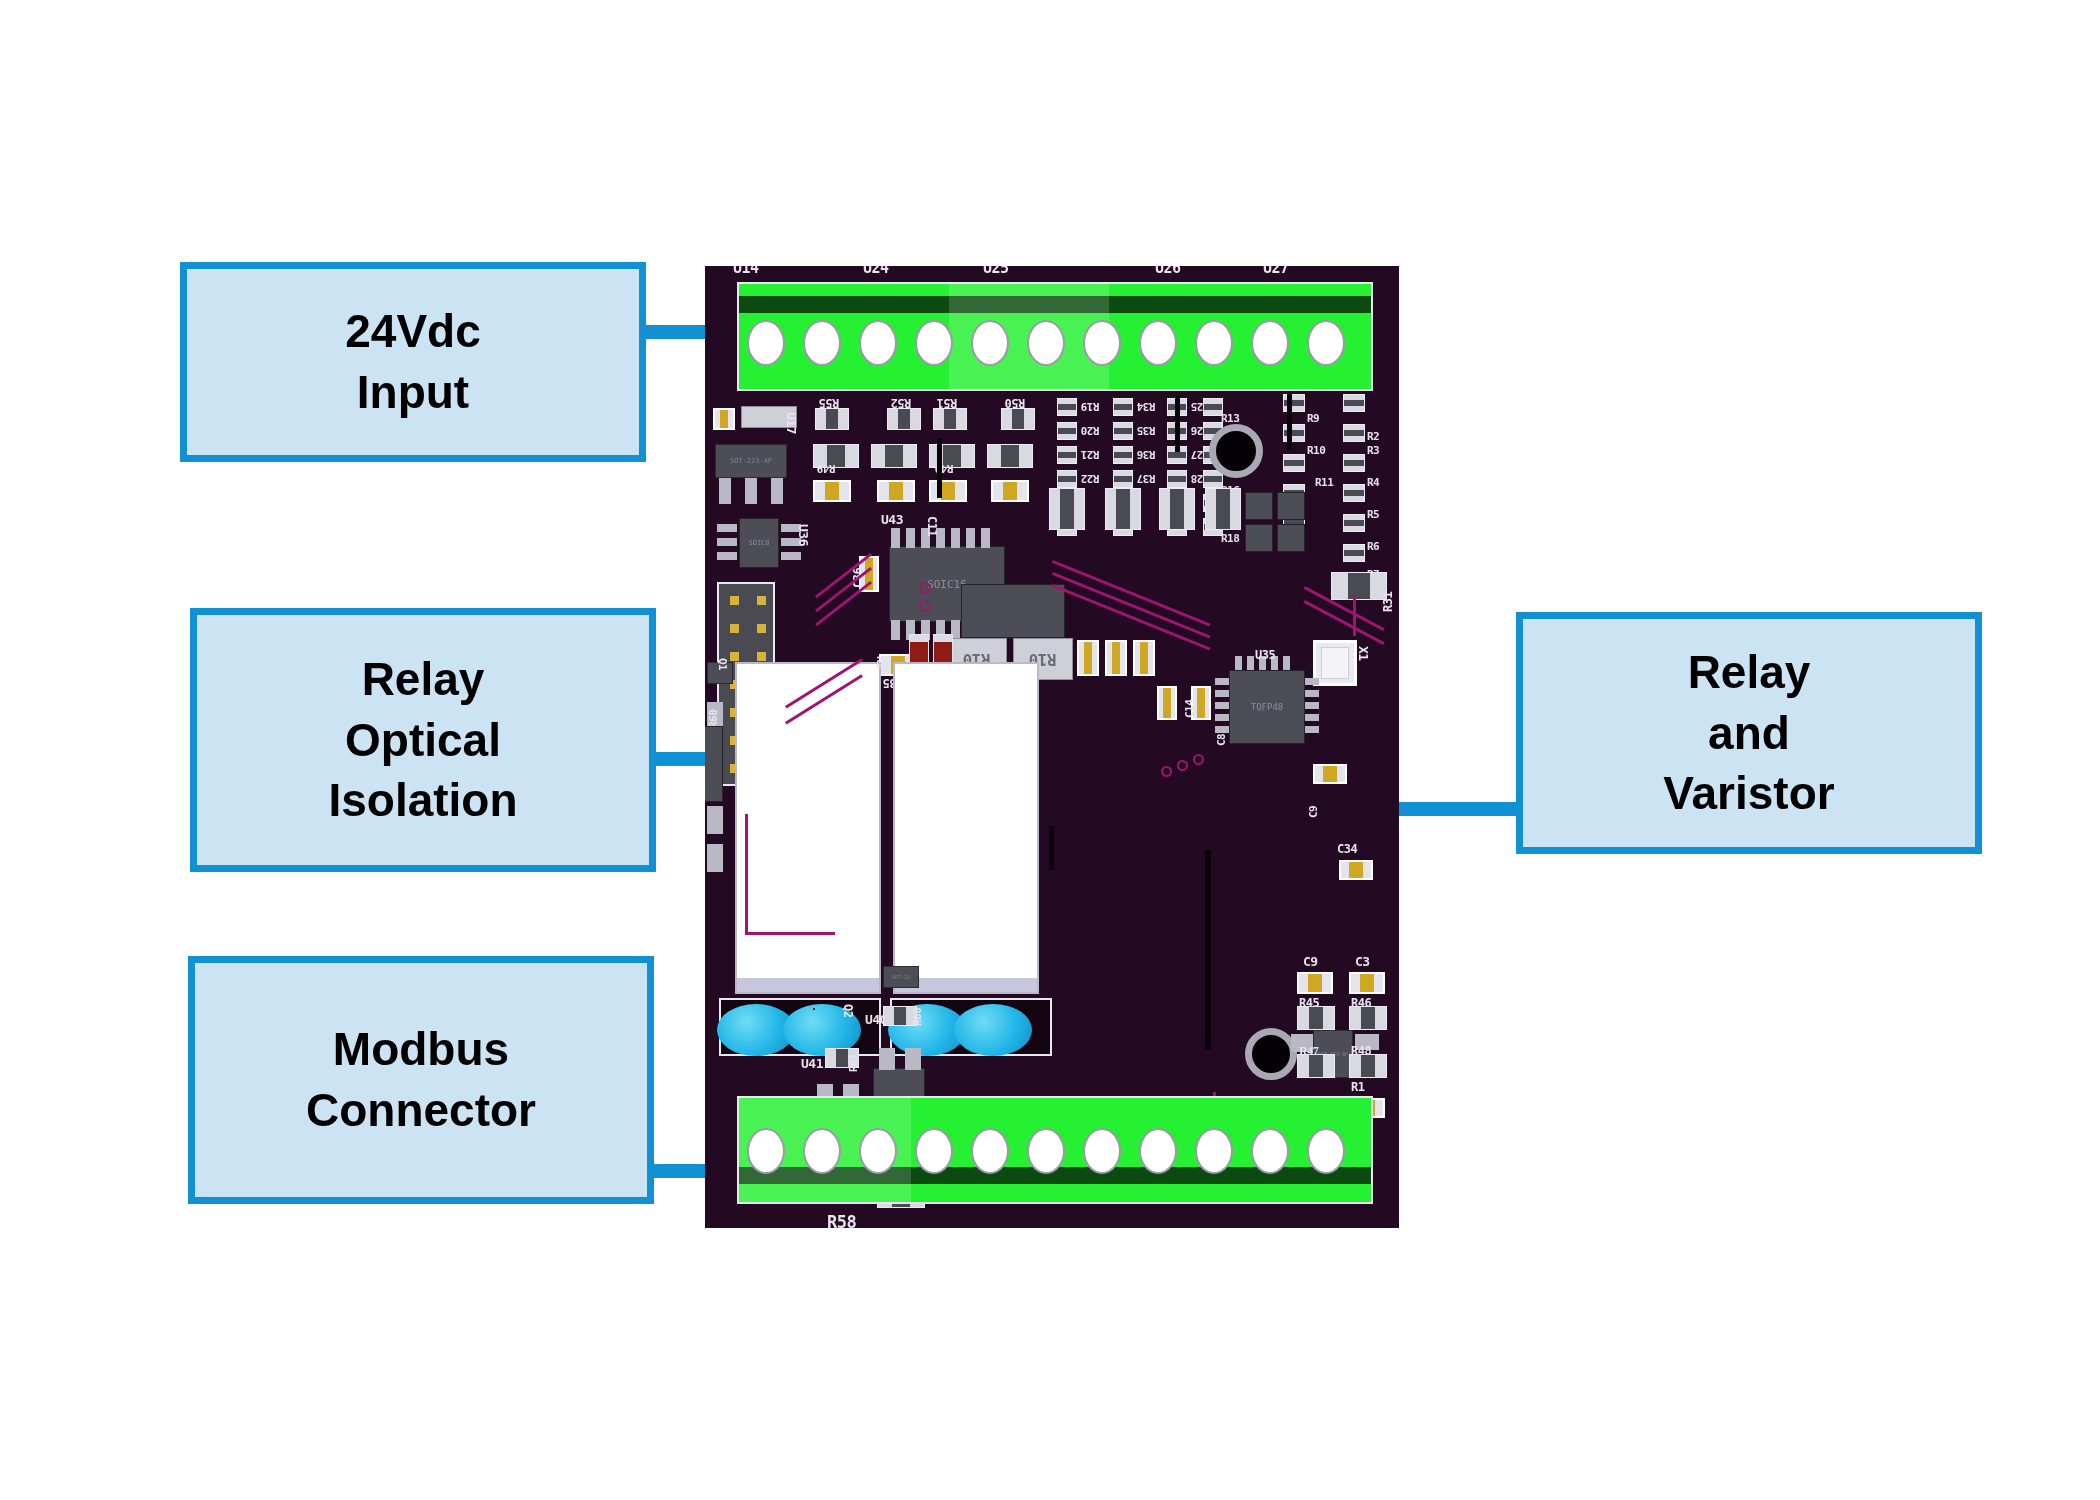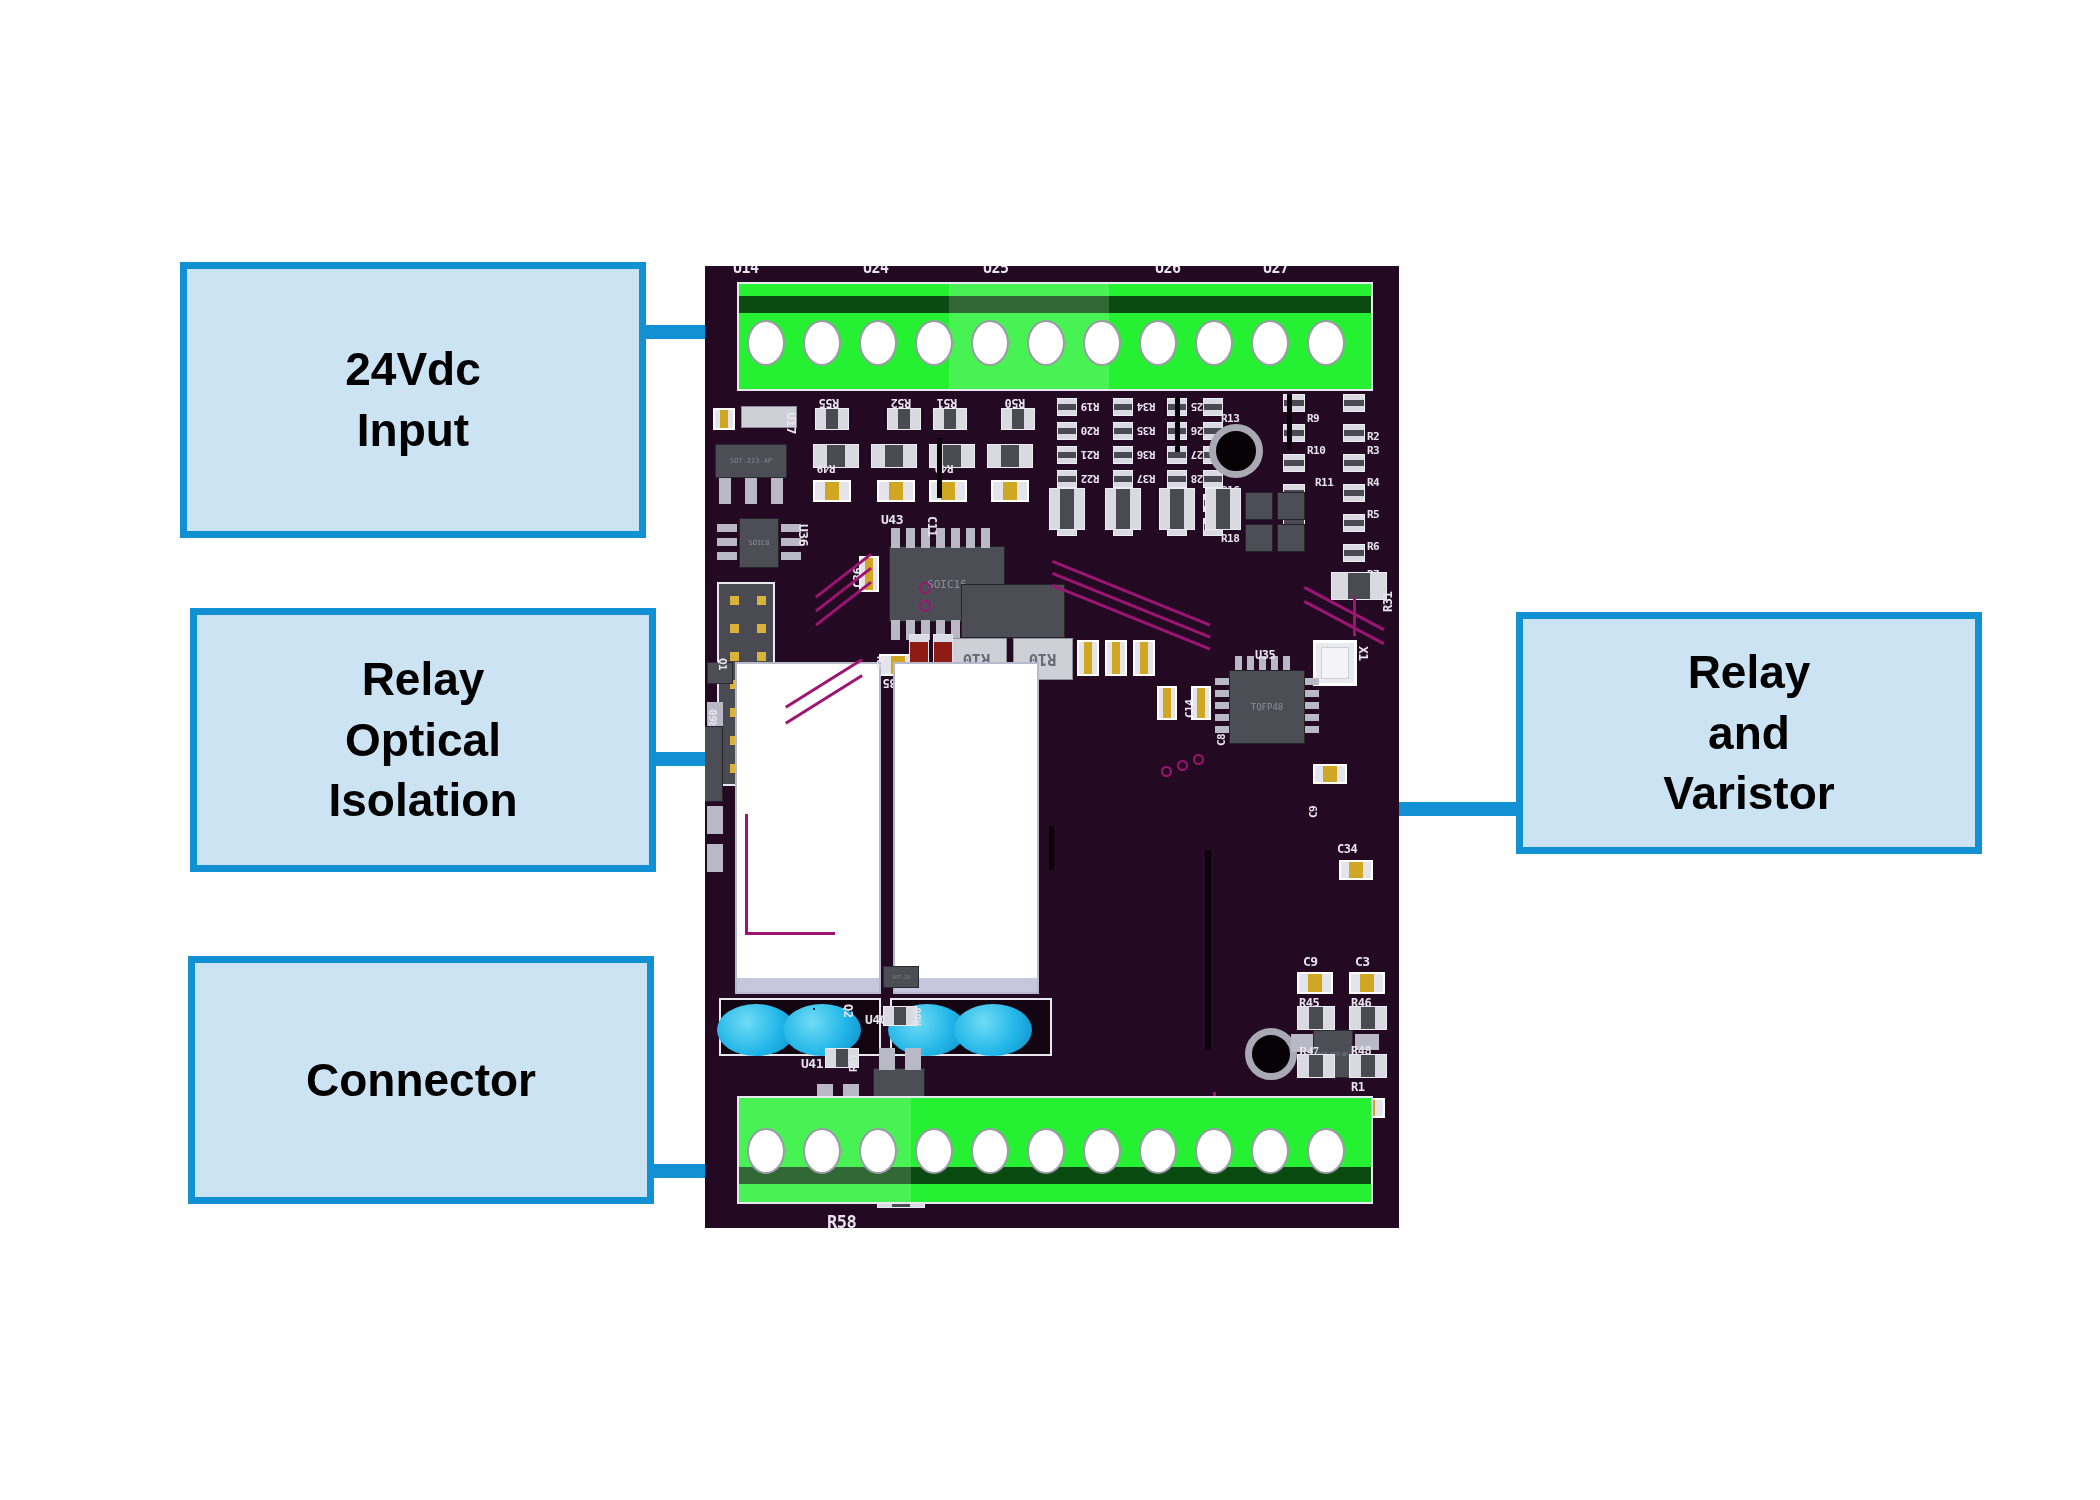--- a/index.html
+++ b/index.html
@@ -7,21 +7,21 @@
        font-family:"Liberation Sans","DejaVu Sans",sans-serif;}
 
   
   .callout{position:absolute;box-sizing:border-box;
            background:#cbe3f2;border:7px solid #1290d4;
            display:flex;align-items:center;justify-content:center;}
   .callout .lines{display:block;text-align:center;color:#000;
            font-weight:bold;line-height:1.32;}
   .callout .ln{display:block;}
 
-  #callout-24vdc   {left:180px; top:262px;  width:466px; height:276px;  font-size:46px;}
+  #callout-24vdc   {left:180px; top:262px;  width:466px; height:200px;  font-size:46px;}
   #callout-optical {left:190px; top:608px;  width:466px; height:264px;  font-size:46px;}
   #callout-modbus  {left:188px; top:956px;  width:466px; height:248px;  font-size:46px;}
   #callout-relay   {left:1516px;top:612px;  width:466px; height:242px;  font-size:46px;}
 
   
   .leader{position:absolute;background:#1290d4;}
 
   
   #pcb{position:absolute;left:705px;top:266px;width:694px;height:962px;
        background:#230a22;overflow:hidden;}
@@ -91,20 +91,21 @@
 <div class="callout" id="callout-optical">
   <span class="lines">
     <span class="ln">Relay</span>
     <span class="ln">Optical</span>
     <span class="ln">Isolation</span>
   </span>
 </div>
 
 <div class="callout" id="callout-modbus">
   <span class="lines">
+    <span class="ln">Modbus</span>
     <span class="ln">Connector</span>
   </span>
 </div>
 
 <div class="callout" id="callout-relay">
   <span class="lines">
     <span class="ln">Relay</span>
     <span class="ln">and</span>
     <span class="ln">Varistor</span>
   </span>

